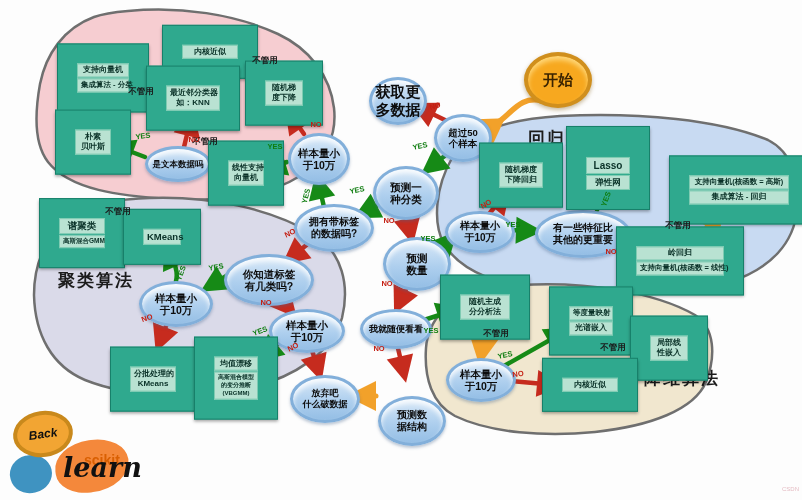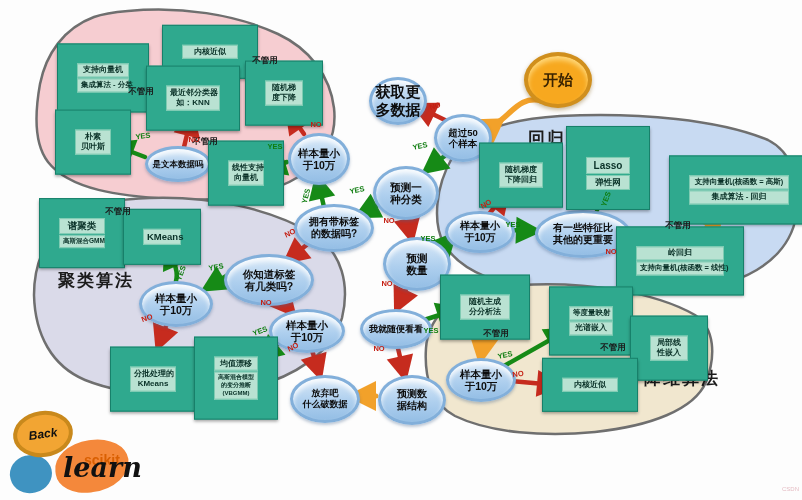--- a/index.html
+++ b/index.html
@@ -168,21 +168,21 @@
       <div>有一些特征比</div>
       <div>其他的更重要</div>
     </div>
     <div class="decision" style="left: 360px; top: 309px; width: 66px; height: 34px; font-size: 9px;">
       <div>我就随便看看</div>
     </div>
     <div class="decision" style="left: 446px; top: 358px; width: 64px; height: 38px; font-size: 10.5px;">
       <div>样本量小</div>
       <div>于10万</div>
     </div>
-    <div class="decision" style="left: 378px; top: 375px; width: 62px; height: 44px; font-size: 10px;">
+    <div class="decision" style="left: 378px; top: 396px; width: 62px; height: 44px; font-size: 10px;">
       <div>预测数</div>
       <div>据结构</div>
     </div>
     <div class="decision" style="left: 290px; top: 375px; width: 64px; height: 42px; font-size: 9px;">
       <div>放弃吧</div>
       <div>什么破数据</div>
     </div>
     <div class="algo" style="left: 210px; top: 52px; width: 58px; transform: translate(-50%, -50%);">
       <div class="algo-row">
         <div>内核近似</div>

